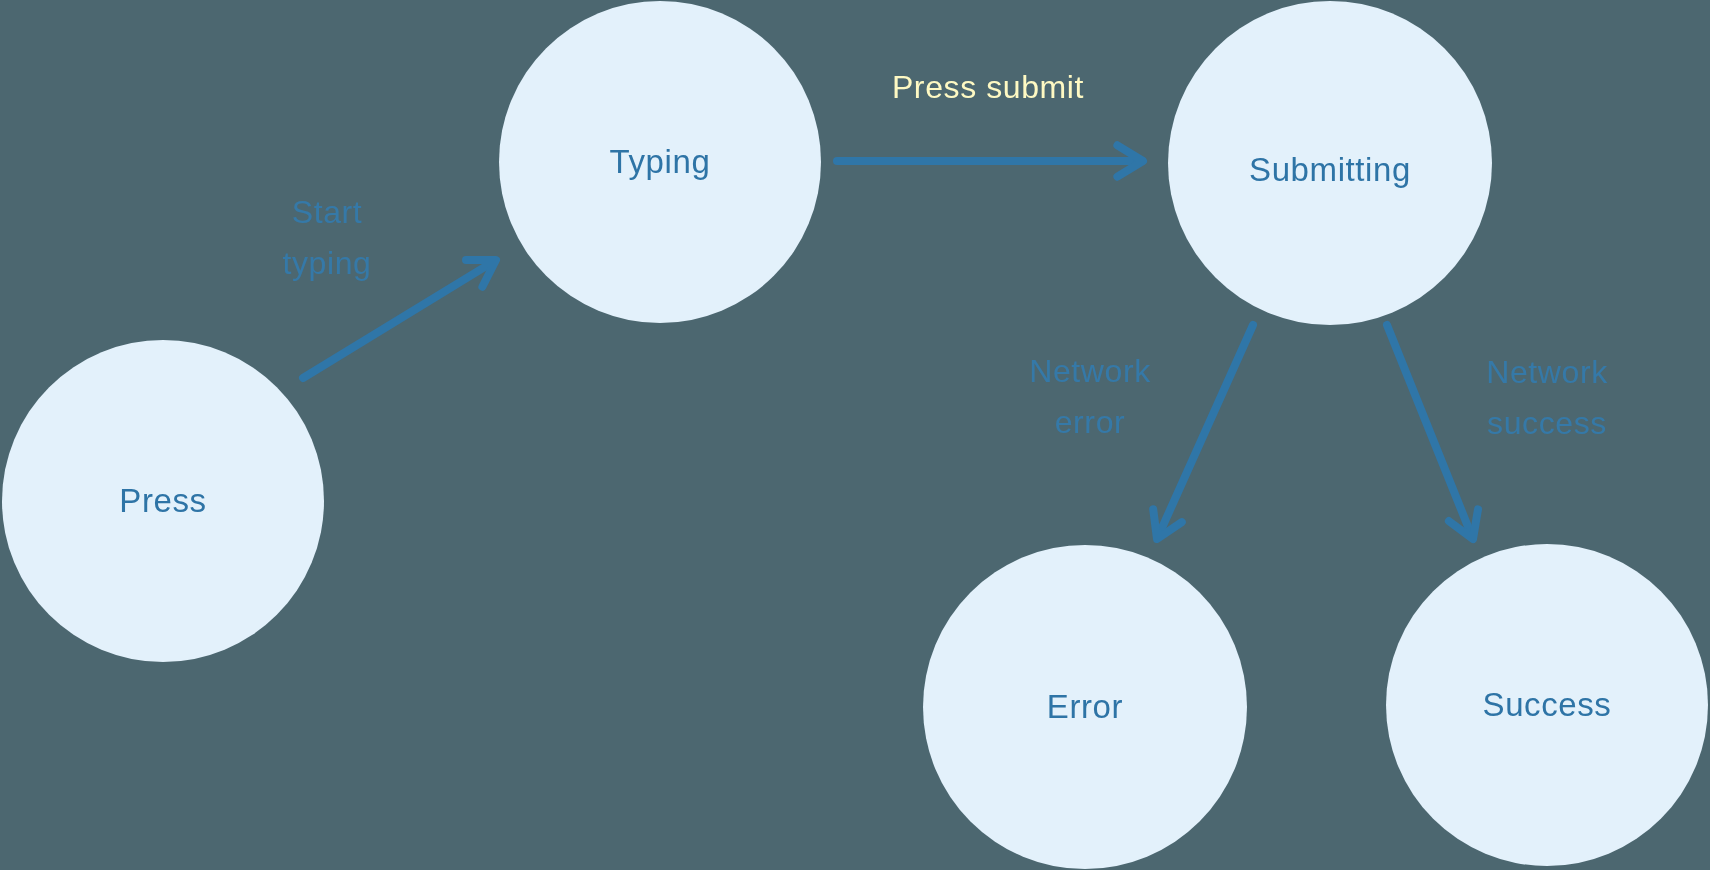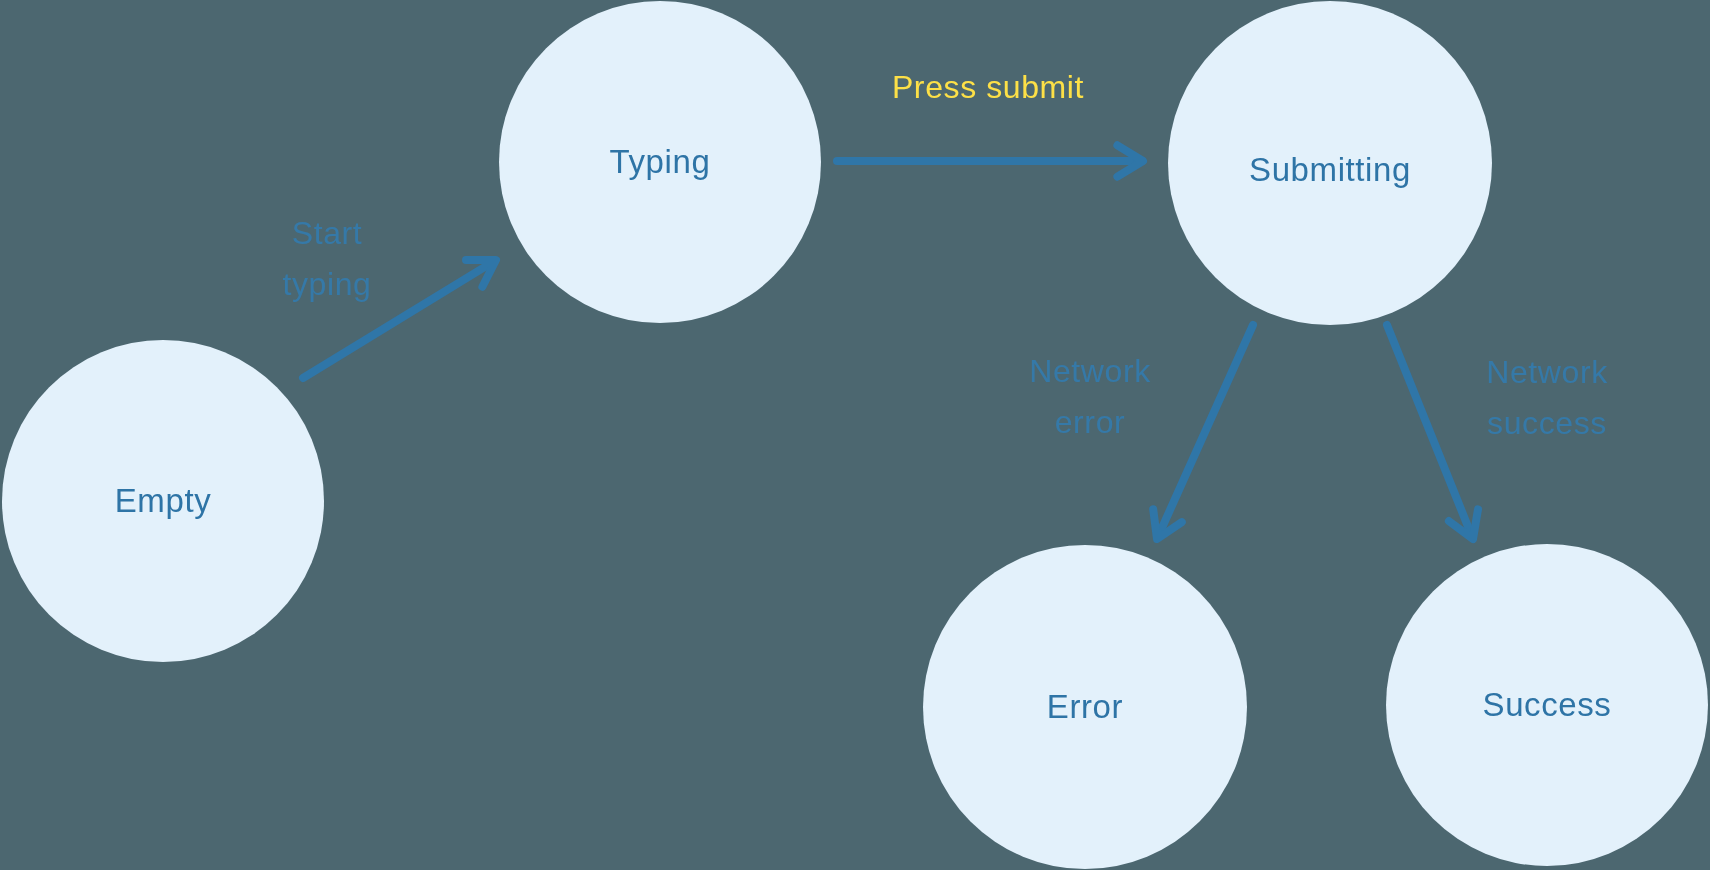--- a/index.html
+++ b/index.html
@@ -64,41 +64,41 @@
         <line x1="1253" y1="325" x2="1157.8186014536993" y2="537.1752009261287"></line>
         <path d="M 1153.2 509.2 L 1157 539 L 1181.8 522.1"></path>
       </g>
       <g stroke="#2F76A8" stroke-width="8" stroke-linecap="round" stroke-linejoin="round" fill="none">
         <line x1="1387" y1="325" x2="1472.2542293511199" y2="537.1442451295311"></line>
         <path d="M 1448.9 521.1 L 1473 539 L 1478.0 509.4"></path>
       </g>
     </svg>
   <div id="nodes-layer">
       <div class="node" style="left: 2px; top: 340px; width: 322px; height: 322px; background: rgb(227, 241, 251);">
-        <span class="node-label" style="color: rgb(46, 116, 166);">Empty</span>
+        <span class="node-label" style="color: rgb(46, 116, 166);">Press</span>
       </div>
       <div class="node" style="left: 499px; top: 1px; width: 322px; height: 322px; background: rgb(227, 241, 251);">
         <span class="node-label" style="color: rgb(46, 116, 166);">Typing</span>
       </div>
       <div class="node" style="left: 1168px; top: 1px; width: 324px; height: 324px; background: rgb(227, 241, 251);">
         <span class="node-label" style="color: rgb(46, 116, 166); margin-top: 13px;">Submitting</span>
       </div>
       <div class="node" style="left: 923px; top: 545px; width: 324px; height: 324px; background: rgb(227, 241, 251);">
         <span class="node-label" style="color: rgb(46, 116, 166);">Error</span>
       </div>
       <div class="node" style="left: 1386px; top: 544px; width: 322px; height: 322px; background: rgb(227, 241, 251);">
         <span class="node-label" style="color: rgb(46, 116, 166);">Success</span>
       </div>
     </div>
   <div id="labels-layer">
-      <div class="edge-label" style="left: 327px; top: 238px; color: rgb(53, 121, 168); margin-top: 21px;">
+      <div class="edge-label" style="left: 327px; top: 238px; color: rgb(53, 121, 168);">
         <div>Start</div>
         <div>typing</div>
       </div>
-      <div class="edge-label" style="left: 988px; top: 87px; color: #fde047;">
+      <div class="edge-label" style="left: 988px; top: 87px; color: #fef9c3;">
         <div>Press submit</div>
       </div>
       <div class="edge-label" style="left: 1090px; top: 397px; color: rgb(53, 121, 168);">
         <div>Network</div>
         <div>error</div>
       </div>
       <div class="edge-label" style="left: 1547px; top: 398px; color: rgb(53, 121, 168);">
         <div>Network</div>
         <div>success</div>
       </div>

